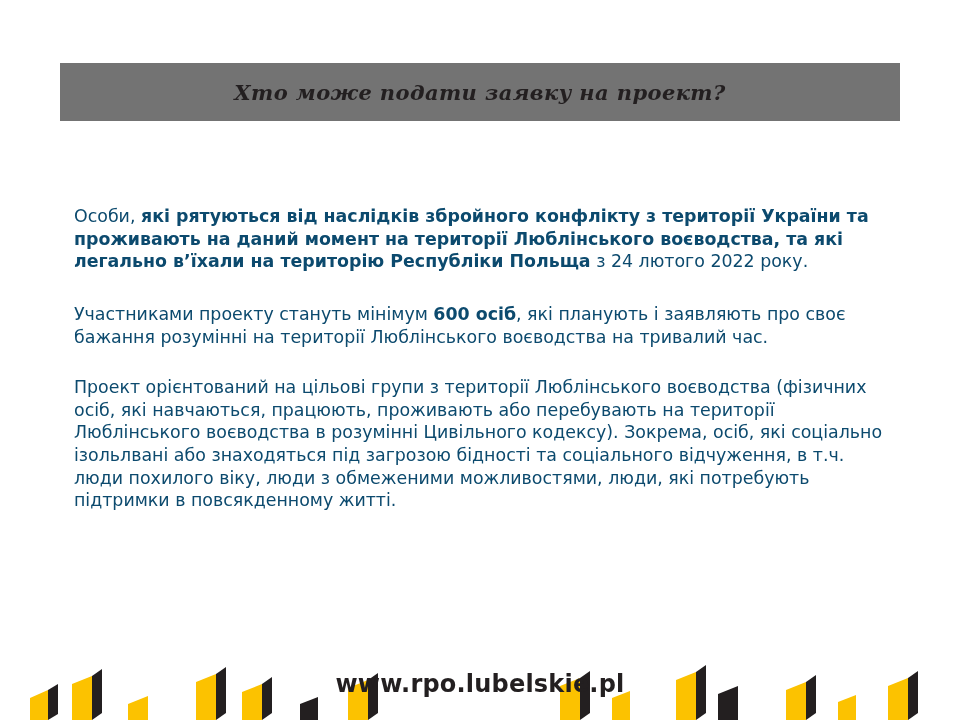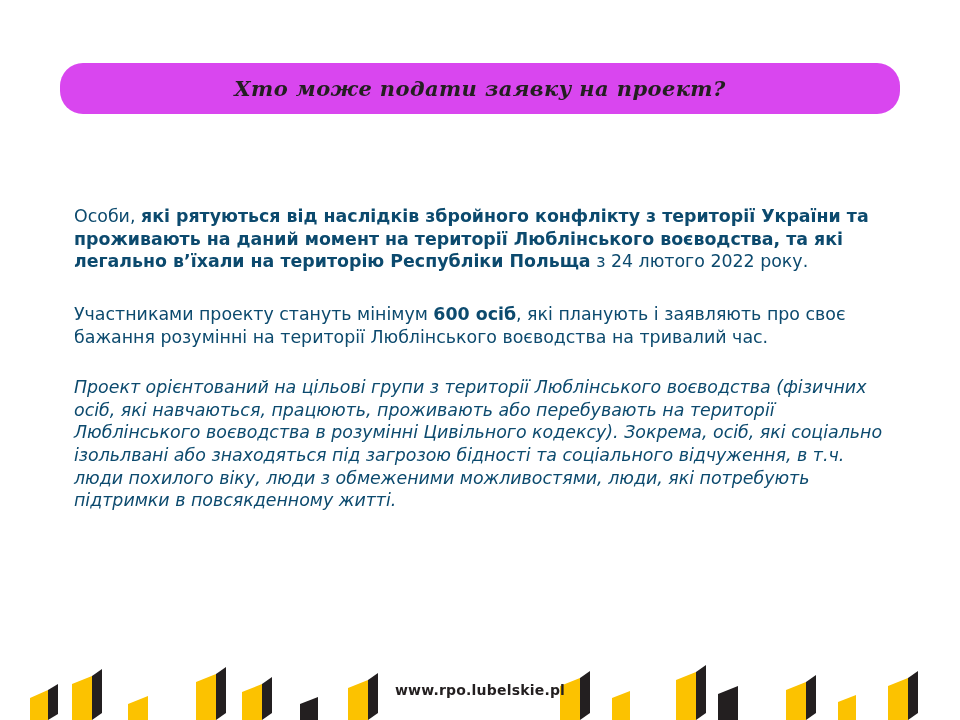--- a/index.html
+++ b/index.html
@@ -21,26 +21,25 @@
     height: 720px;
     background: #ffffff;
   }
 
   
   .title-banner {
     position: absolute;
     left: 60px;
     top: 63px;
     width: 840px;
-    height: 51px;
-    background: #d946ef;
+    height: 58px;
+    background: #737373;
     display: flex;
     align-items: center;
     justify-content: center;
-    border-radius: 23px;
   }
   .title-text {
     font-family: "DejaVu Serif", serif;
     font-style: italic;
     font-weight: bold;
     font-size: 21px;
     color: #231f20;
     letter-spacing: 0.4px;
     text-align: center;
     white-space: nowrap;
@@ -53,21 +52,21 @@
     top: 205px;
     width: 812px;
   }
   .para {
     font-size: 17.4px;
     line-height: 1.30;
     color: #0c4a6e;
     margin: 0 0 24px 0;
     text-align: left;
   }
-  .para:last-child { margin-bottom: 0; font-style: italic; }
+  .para:last-child { margin-bottom: 0; }
   .para b { font-weight: bold; }
 
   .p1 { margin-bottom: 30px; }
   .p2 { margin-bottom: 28px; }
 
   
   .footer {
     position: absolute;
     left: 0;
     bottom: 0;
@@ -77,21 +76,21 @@
   }
   .footer svg { display: block; }
   .footer-url {
     position: absolute;
     left: 0;
     right: 0;
     bottom: 22px;
     text-align: center;
     font-family: "DejaVu Sans", sans-serif;
     font-weight: bold;
-    font-size: 14px;
+    font-size: 24px;
     color: #231f20;
     letter-spacing: 0.2px;
   }
 </style>
 </head>
 <body>
 
 <div class="slide">
 
   <div class="title-banner">

